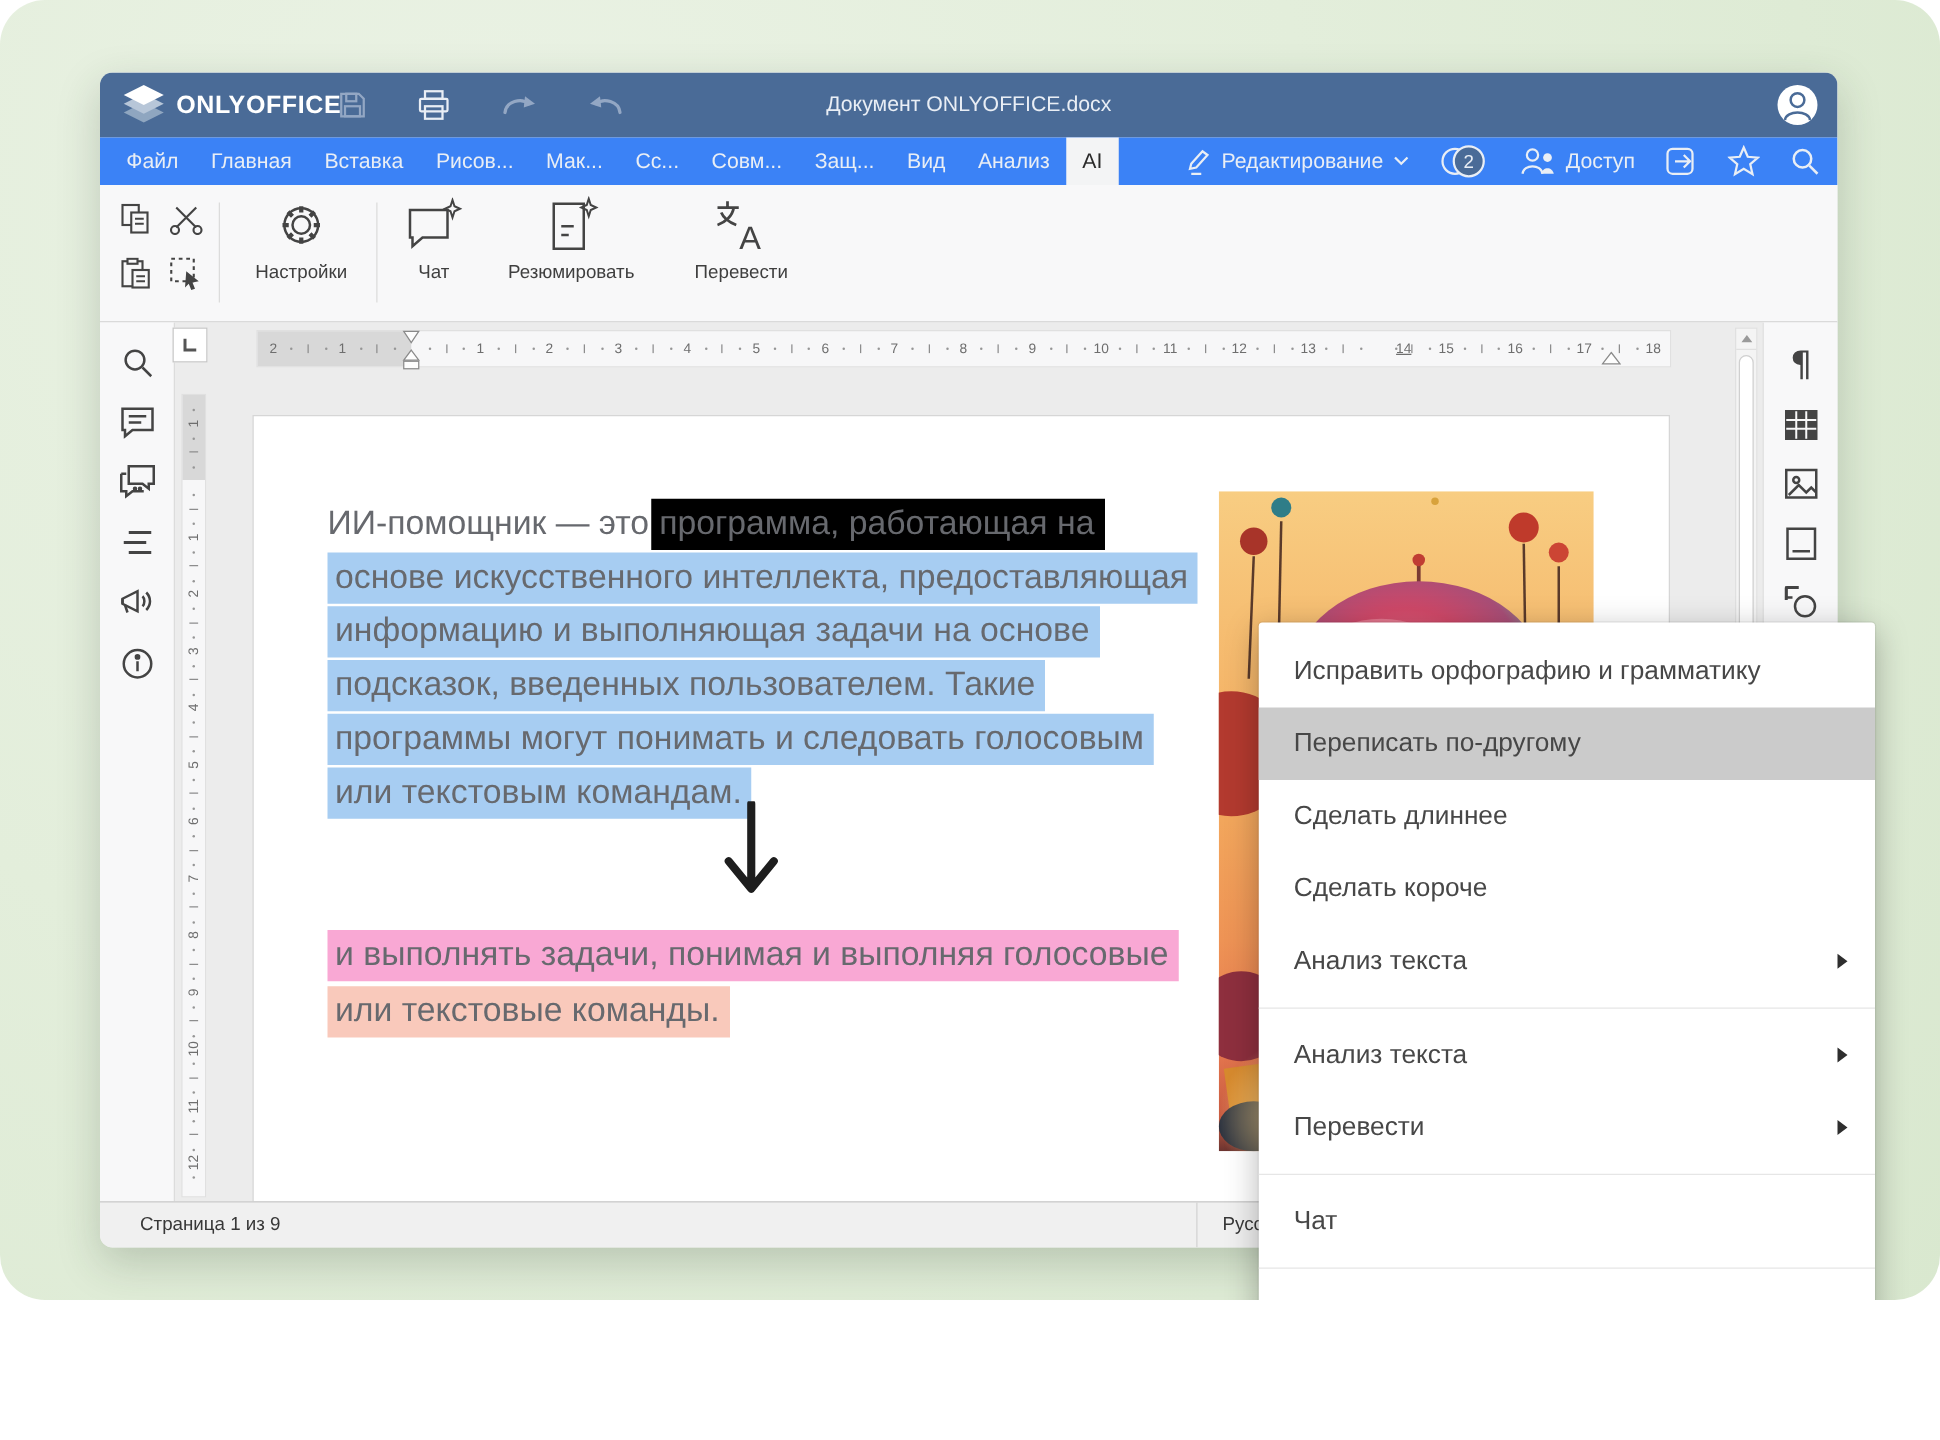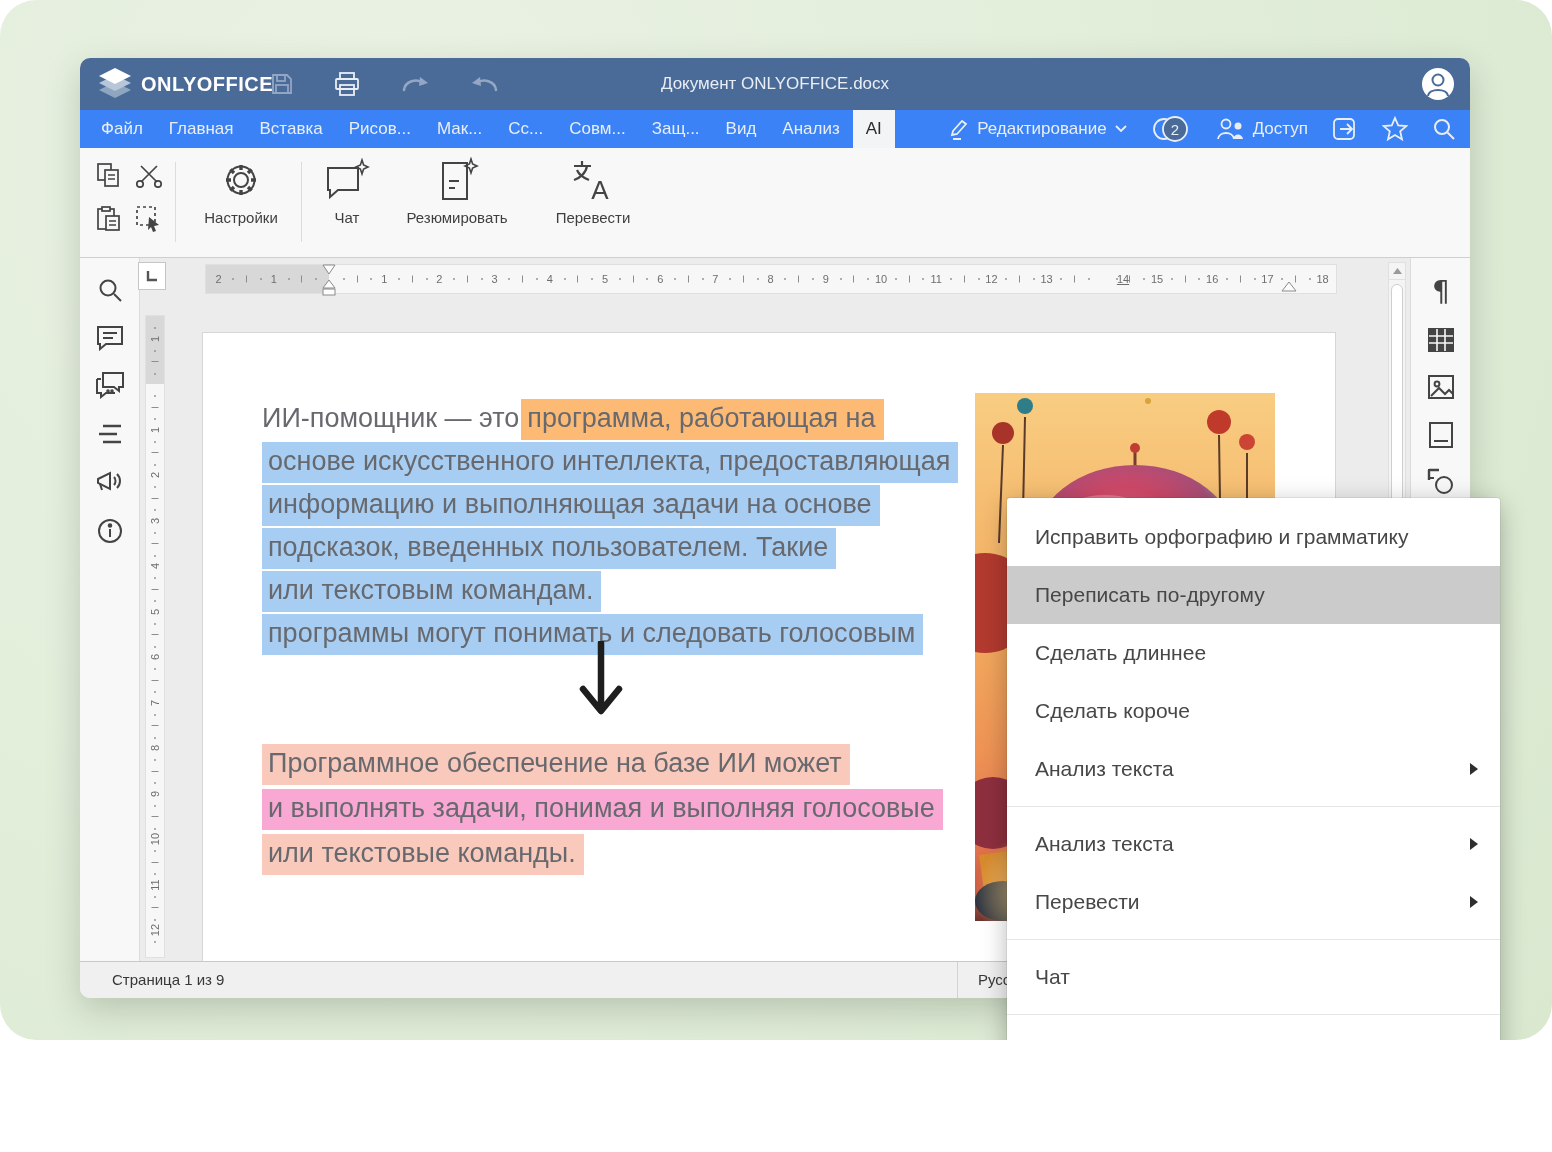--- a/index.html
+++ b/index.html
@@ -449,45 +449,42 @@
           <span class="vdot" style="top: 602.625px;"></span>
           <span class="vnum" style="top: 614px;">12</span>
           <span class="vdot" style="top: 625.375px;"></span>
         </div>
 
       <div class="doc-viewport">
         <div class="page">
           <div class="para para1" id="para1">
               <div class="doc-line">
                 <span class="plain">ИИ-помощник — это </span>
-                <span class="hl" style="background: #fdba74;">программа, работающая на</span>
+                <span class="hl" style="background: #000000;">программа, работающая на</span>
               </div>
               <div class="doc-line">
                 <span class="hl" style="background: rgb(167, 205, 242);">основе искусственного интеллекта, предоставляющая</span>
               </div>
               <div class="doc-line">
                 <span class="hl" style="background: rgb(167, 205, 242);">информацию и выполняющая задачи на основе</span>
               </div>
               <div class="doc-line">
                 <span class="hl" style="background: rgb(167, 205, 242);">подсказок, введенных пользователем. Такие</span>
               </div>
               <div class="doc-line">
+                <span class="hl" style="background: rgb(167, 205, 242);">программы могут понимать и следовать голосовым</span>
+              </div>
+              <div class="doc-line">
                 <span class="hl" style="background: rgb(167, 205, 242);">или текстовым командам.</span>
-              </div>
-              <div class="doc-line">
-                <span class="hl" style="background: rgb(167, 205, 242);">программы могут понимать и следовать голосовым</span>
               </div>
             </div>
           <svg class="down-arrow" width="48" height="82" viewBox="0 0 48 82">
             <path d="M24 2 V66 M6 48 L24 70 L42 48" fill="none" stroke="#1e1e1e" stroke-width="6.5" stroke-linecap="round" stroke-linejoin="round"></path>
           </svg>
           <div class="para para2" id="para2">
-              <div class="doc-line">
-                <span class="hl" style="background: rgb(249, 201, 187);">Программное обеспечение на базе ИИ может</span>
-              </div>
               <div class="doc-line">
                 <span class="hl" style="background: #f9a8d4;">и выполнять задачи, понимая и выполняя голосовые</span>
               </div>
               <div class="doc-line">
                 <span class="hl" style="background: rgb(249, 201, 187);">или текстовые команды.</span>
               </div>
             </div>
           <svg class="robot" width="300" height="528" viewBox="0 0 300 528">
             <defs>
               <linearGradient id="sky" x1="0" y1="0" x2="0" y2="1">

